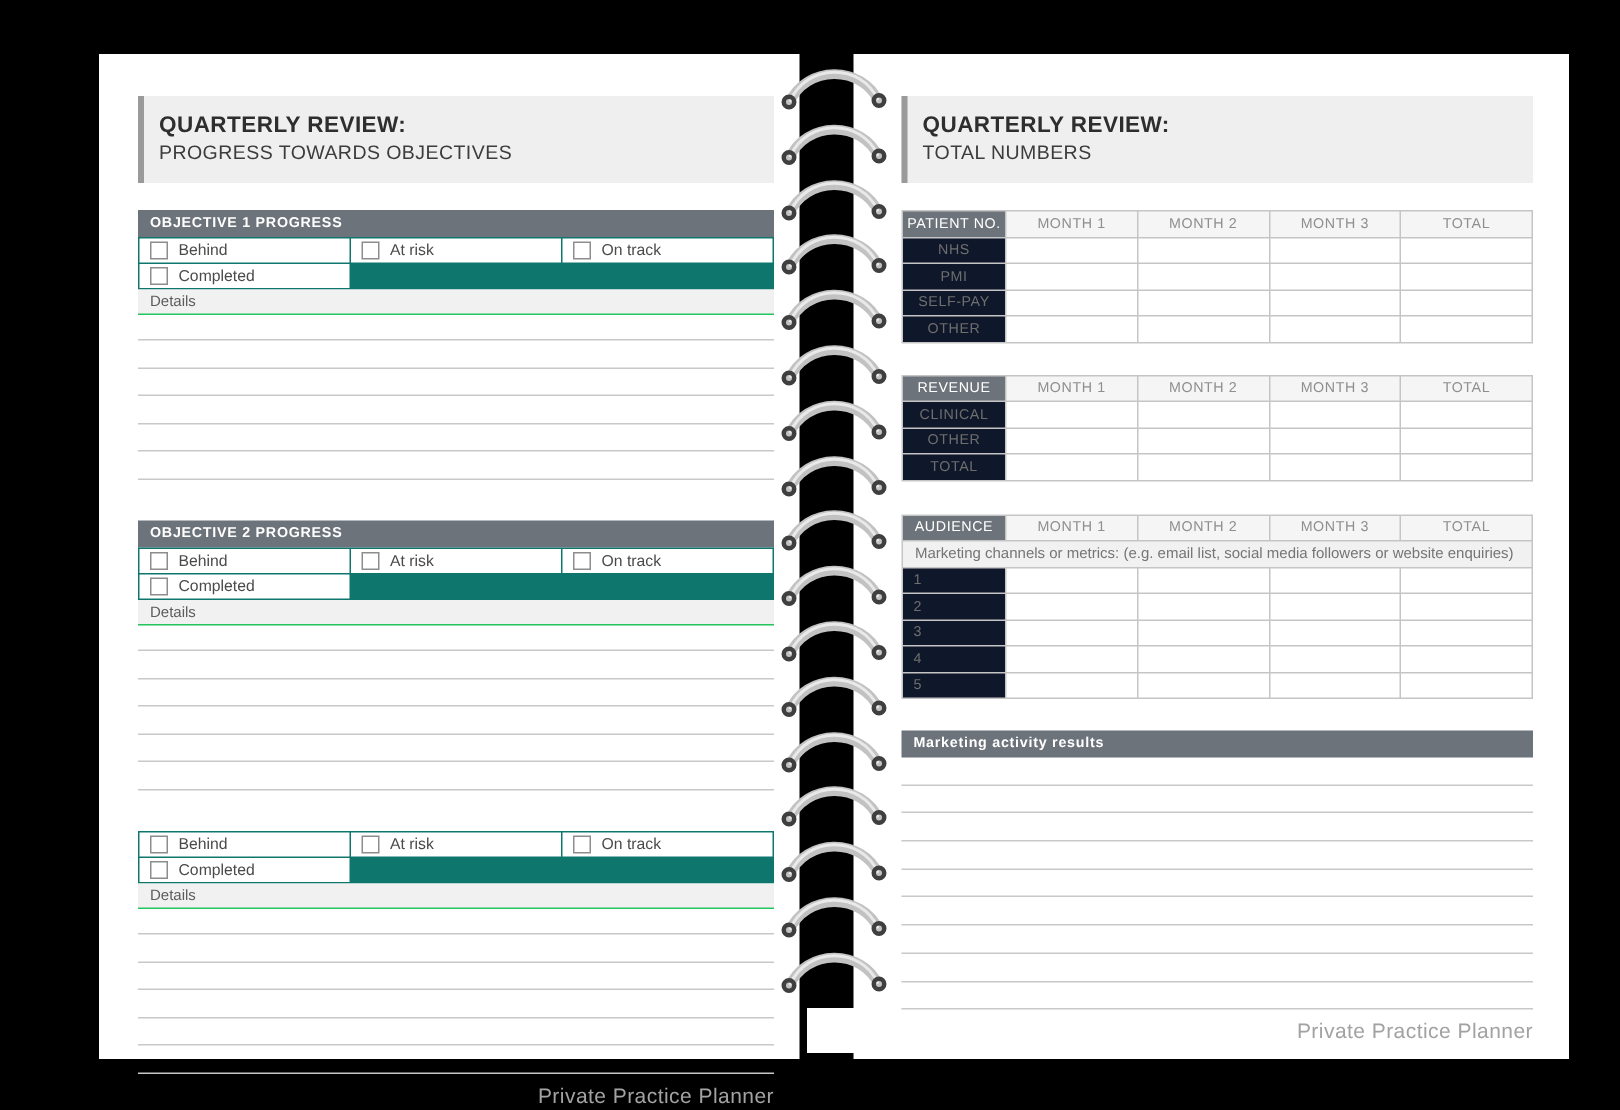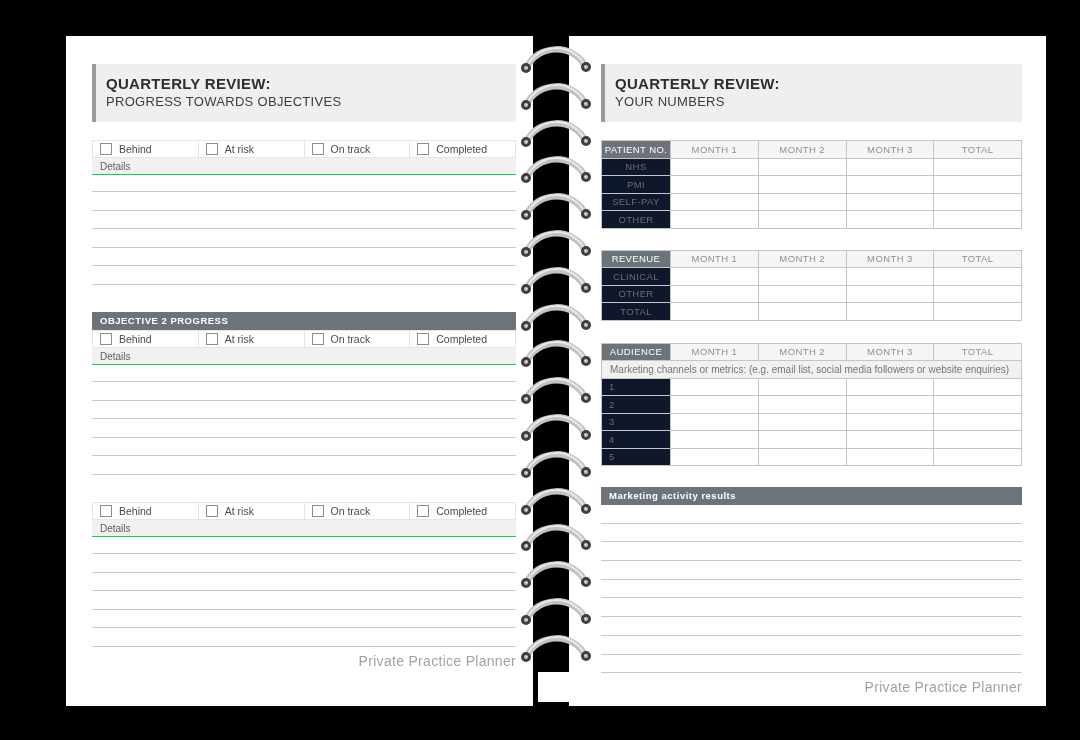--- a/index.html
+++ b/index.html
@@ -25,21 +25,21 @@
 
   .page-footer{margin-top:6px;text-align:right;font-size:14px;color:#a3a2a2;letter-spacing:.3px;}
 
   
   .objective{margin-top:27px;}
   .objective:first-child{margin-top:18px;}
   .bar-header{
     height:18px;line-height:18px;background:#6d737a;color:#fff;
     font-size:9.5px;font-weight:bold;letter-spacing:.5px;padding-left:8px;
   }
-  .cb-row{display:grid;grid-template-columns:repeat(4,1fr);background:#e5e5e5;gap:1px;padding:1px;}
+  .cb-row{display:grid;grid-template-columns:repeat(3,1fr);background:#0f766e;gap:1px;padding:1px;}
   .cb-cell{background:#fff;height:16px;display:flex;align-items:center;padding-left:7px;
     font-size:10.5px;color:#4a4a4a;}
   .checkbox{width:10px;height:10px;border:1px solid #8d8d8d;background:#fff;margin-right:7px;flex:none;}
   .details-row{height:17px;line-height:17px;background:#f2f1f1;font-size:10px;color:#5c5c5c;
     padding-left:8px;border-bottom:1px solid #22c55e;box-sizing:border-box;}
   .rules .rule{height:17.6px;border-bottom:1px solid #c9c8c8;}
   .rules .rule:first-child{height:16px;}
   .page.right .rules .rule{height:17.7px;}
 
   
@@ -67,20 +67,21 @@
 
 <div class="stage">
 
   <section class="page left">
     <header class="page-header">
       <h1 class="page-title">QUARTERLY REVIEW:</h1>
       <h2 class="page-subtitle">PROGRESS TOWARDS OBJECTIVES</h2>
     </header>
     <div>
         <div class="objective">
+          <div class="bar-header">OBJECTIVE 1 PROGRESS</div>
           <div class="cb-row">
             <div class="cb-cell">
               <div class="checkbox"></div>
               <span>Behind</span>
             </div>
             <div class="cb-cell">
               <div class="checkbox"></div>
               <span>At risk</span>
             </div>
             <div class="cb-cell">
@@ -161,21 +162,21 @@
             <div class="rule"></div>
           </div>
         </div>
       </div>
     <footer class="page-footer">Private Practice Planner</footer>
   </section>
 
   <section class="page right">
     <header class="page-header">
       <h1 class="page-title">QUARTERLY REVIEW:</h1>
-      <h2 class="page-subtitle">YOUR NUMBERS</h2>
+      <h2 class="page-subtitle">TOTAL NUMBERS</h2>
     </header>
     <div>
         <div class="num-table t0">
           <div class="cell head-dark">PATIENT NO.</div>
           <div class="cell head-light">MONTH 1</div>
           <div class="cell head-light">MONTH 2</div>
           <div class="cell head-light">MONTH 3</div>
           <div class="cell head-light">TOTAL</div>
           <div class="cell row-label">NHS</div>
           <div class="cell data"></div>

